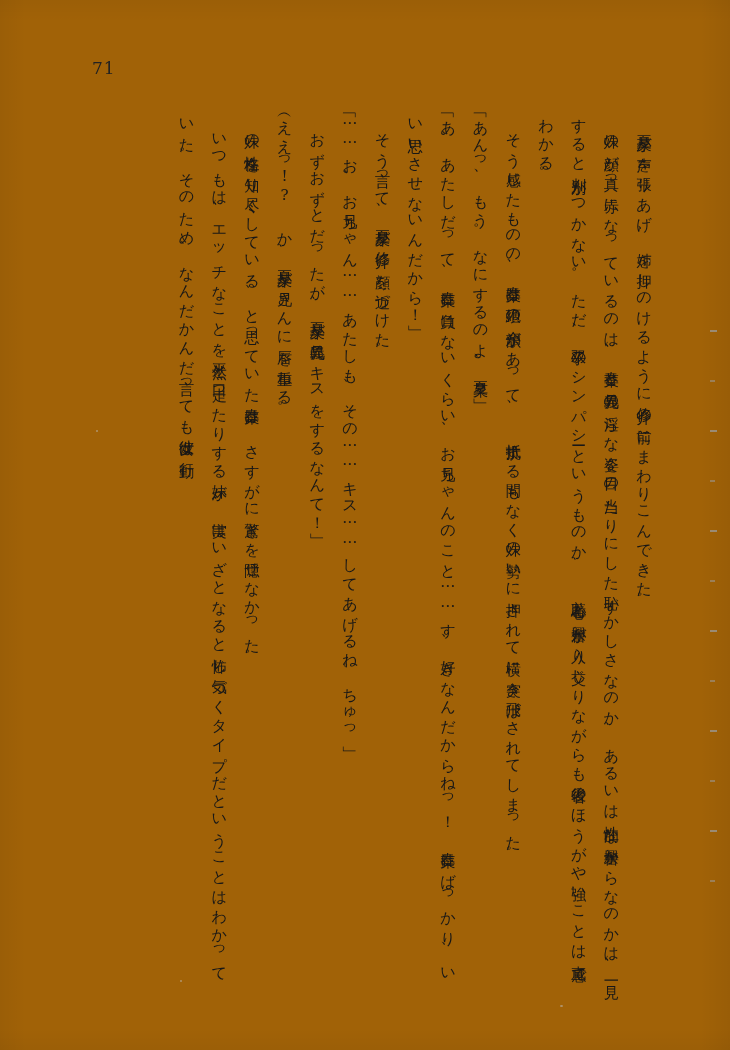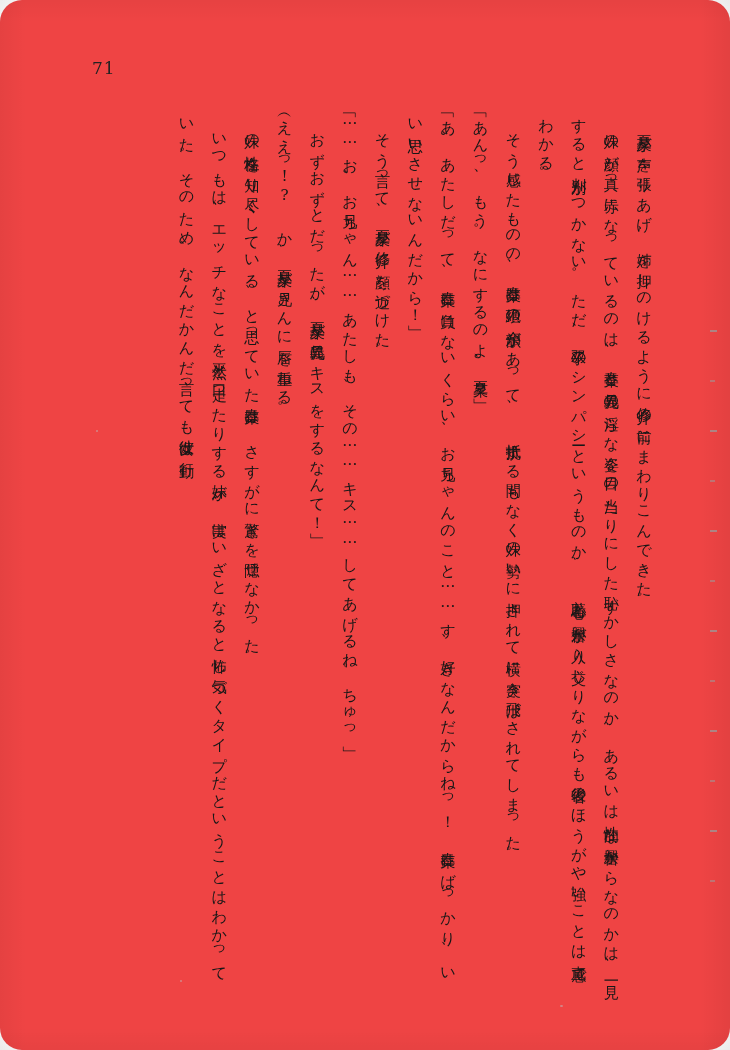--- a/index.html
+++ b/index.html
@@ -12,22 +12,21 @@
     height: 1050px;
     overflow: hidden;
     font-family: "DejaVu Serif", "Liberation Serif", serif;
     color: #1a1a1a;
   }
 
   #page {
     position: relative;
     width: 730px;
     height: 1050px;
-    background: #ef4444;
-    border-radius: 22px;
+    background: #a16207;
   }
 
   
   #page::before {
     content: "";
     position: absolute;
     inset: 0;
     pointer-events: none;
     background:
       linear-gradient(to right, rgba(0,0,0,0.045) 0px, rgba(0,0,0,0.0) 26px),

